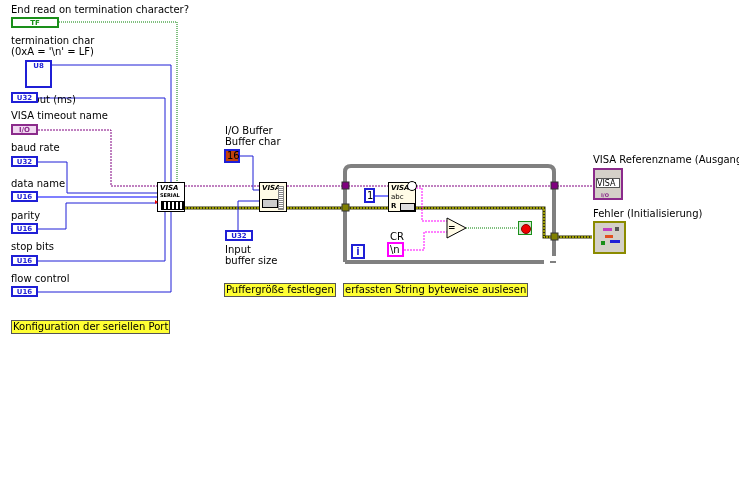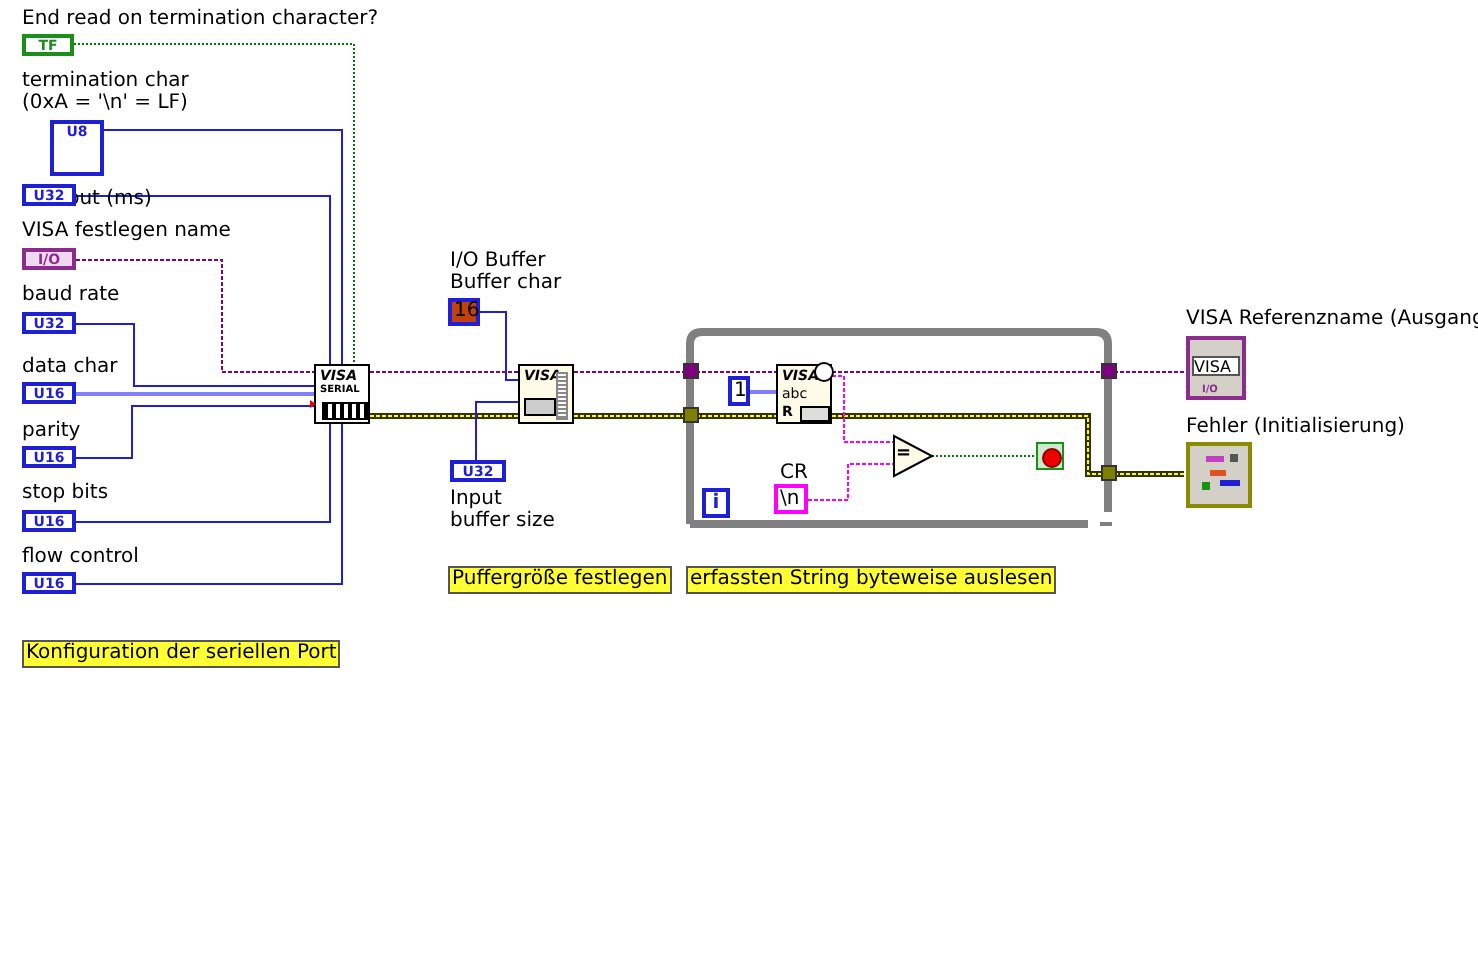--- a/index.html
+++ b/index.html
@@ -76,46 +76,46 @@
 
   <rect x="342" y="182" width="7" height="7" fill="#800080" stroke="#333" stroke-width="1"></rect>
   <rect x="342" y="204" width="7" height="7" fill="#808000" stroke="#333" stroke-width="1"></rect>
   <rect x="551" y="182" width="7" height="7" fill="#800080" stroke="#333" stroke-width="1"></rect>
   <rect x="551" y="233" width="7" height="7" fill="#808000" stroke="#333" stroke-width="1"></rect>
 
   <polygon points="447,218 447,238 466,228" fill="#fffbe6" stroke="#000" stroke-width="1"></polygon>
 </svg>
 
 <div class="lbl" style="left:11px;top:4px;">End read on termination character?</div>
-<div class="term" style="left:11px;top:17px;width:26px;height:11px;border-color:#1a8f1a;color:#1a8f1a;">
+<div class="term" style="left:11px;top:17px;width:48px;height:11px;border-color:#1a8f1a;color:#1a8f1a;">
   <span style="position:relative;top:1px;">TF</span>
 </div>
 
 <div class="lbl" style="left:11px;top:35px;">termination char</div>
 <div class="lbl" style="left:11px;top:46px;">(0xA = '\n' = LF)</div>
 <div class="term" style="left:7px;top:60px;width:27px;height:28px;margin-left:18px;">
   <span style="position:relative;top:1px;">U8</span>
 </div>
 
 <div class="lbl" style="left:11px;top:78px;margin-top:16px;">timeout (ms)</div>
 <div class="term" style="left:11px;top:92px;width:27px;height:11px;">
   <span style="position:relative;top:1px;">U32</span>
 </div>
 
-<div class="lbl" style="left:11px;top:110px;">VISA festlegen name</div>
+<div class="lbl" style="left:11px;top:110px;">VISA timeout name</div>
 <div class="term" style="left:11px;top:124px;width:27px;height:11px;border-color:#8b2b8b;color:#8b2b8b;background:#f0d8f0;">
   <span style="position:relative;top:1px;">I/O</span>
 </div>
 
 <div class="lbl" style="left:11px;top:142px;text-align:center;">baud rate</div>
 <div class="term" style="left:11px;top:156px;width:27px;height:11px;">
   <span style="position:relative;top:1px;">U32</span>
 </div>
 
-<div class="lbl" style="left:11px;top:178px;">data char</div>
+<div class="lbl" style="left:11px;top:178px;">data name</div>
 <div class="term" style="left:11px;top:191px;width:27px;height:11px;">
   <span style="position:relative;top:1px;">U16</span>
 </div>
 
 <div class="lbl" style="left:11px;top:210px;">parity</div>
 <div class="term" style="left:11px;top:223px;width:27px;height:11px;">
   <span style="position:relative;top:1px;">U16</span>
 </div>
 
 <div class="lbl" style="left:11px;top:241px;">stop bits</div>

